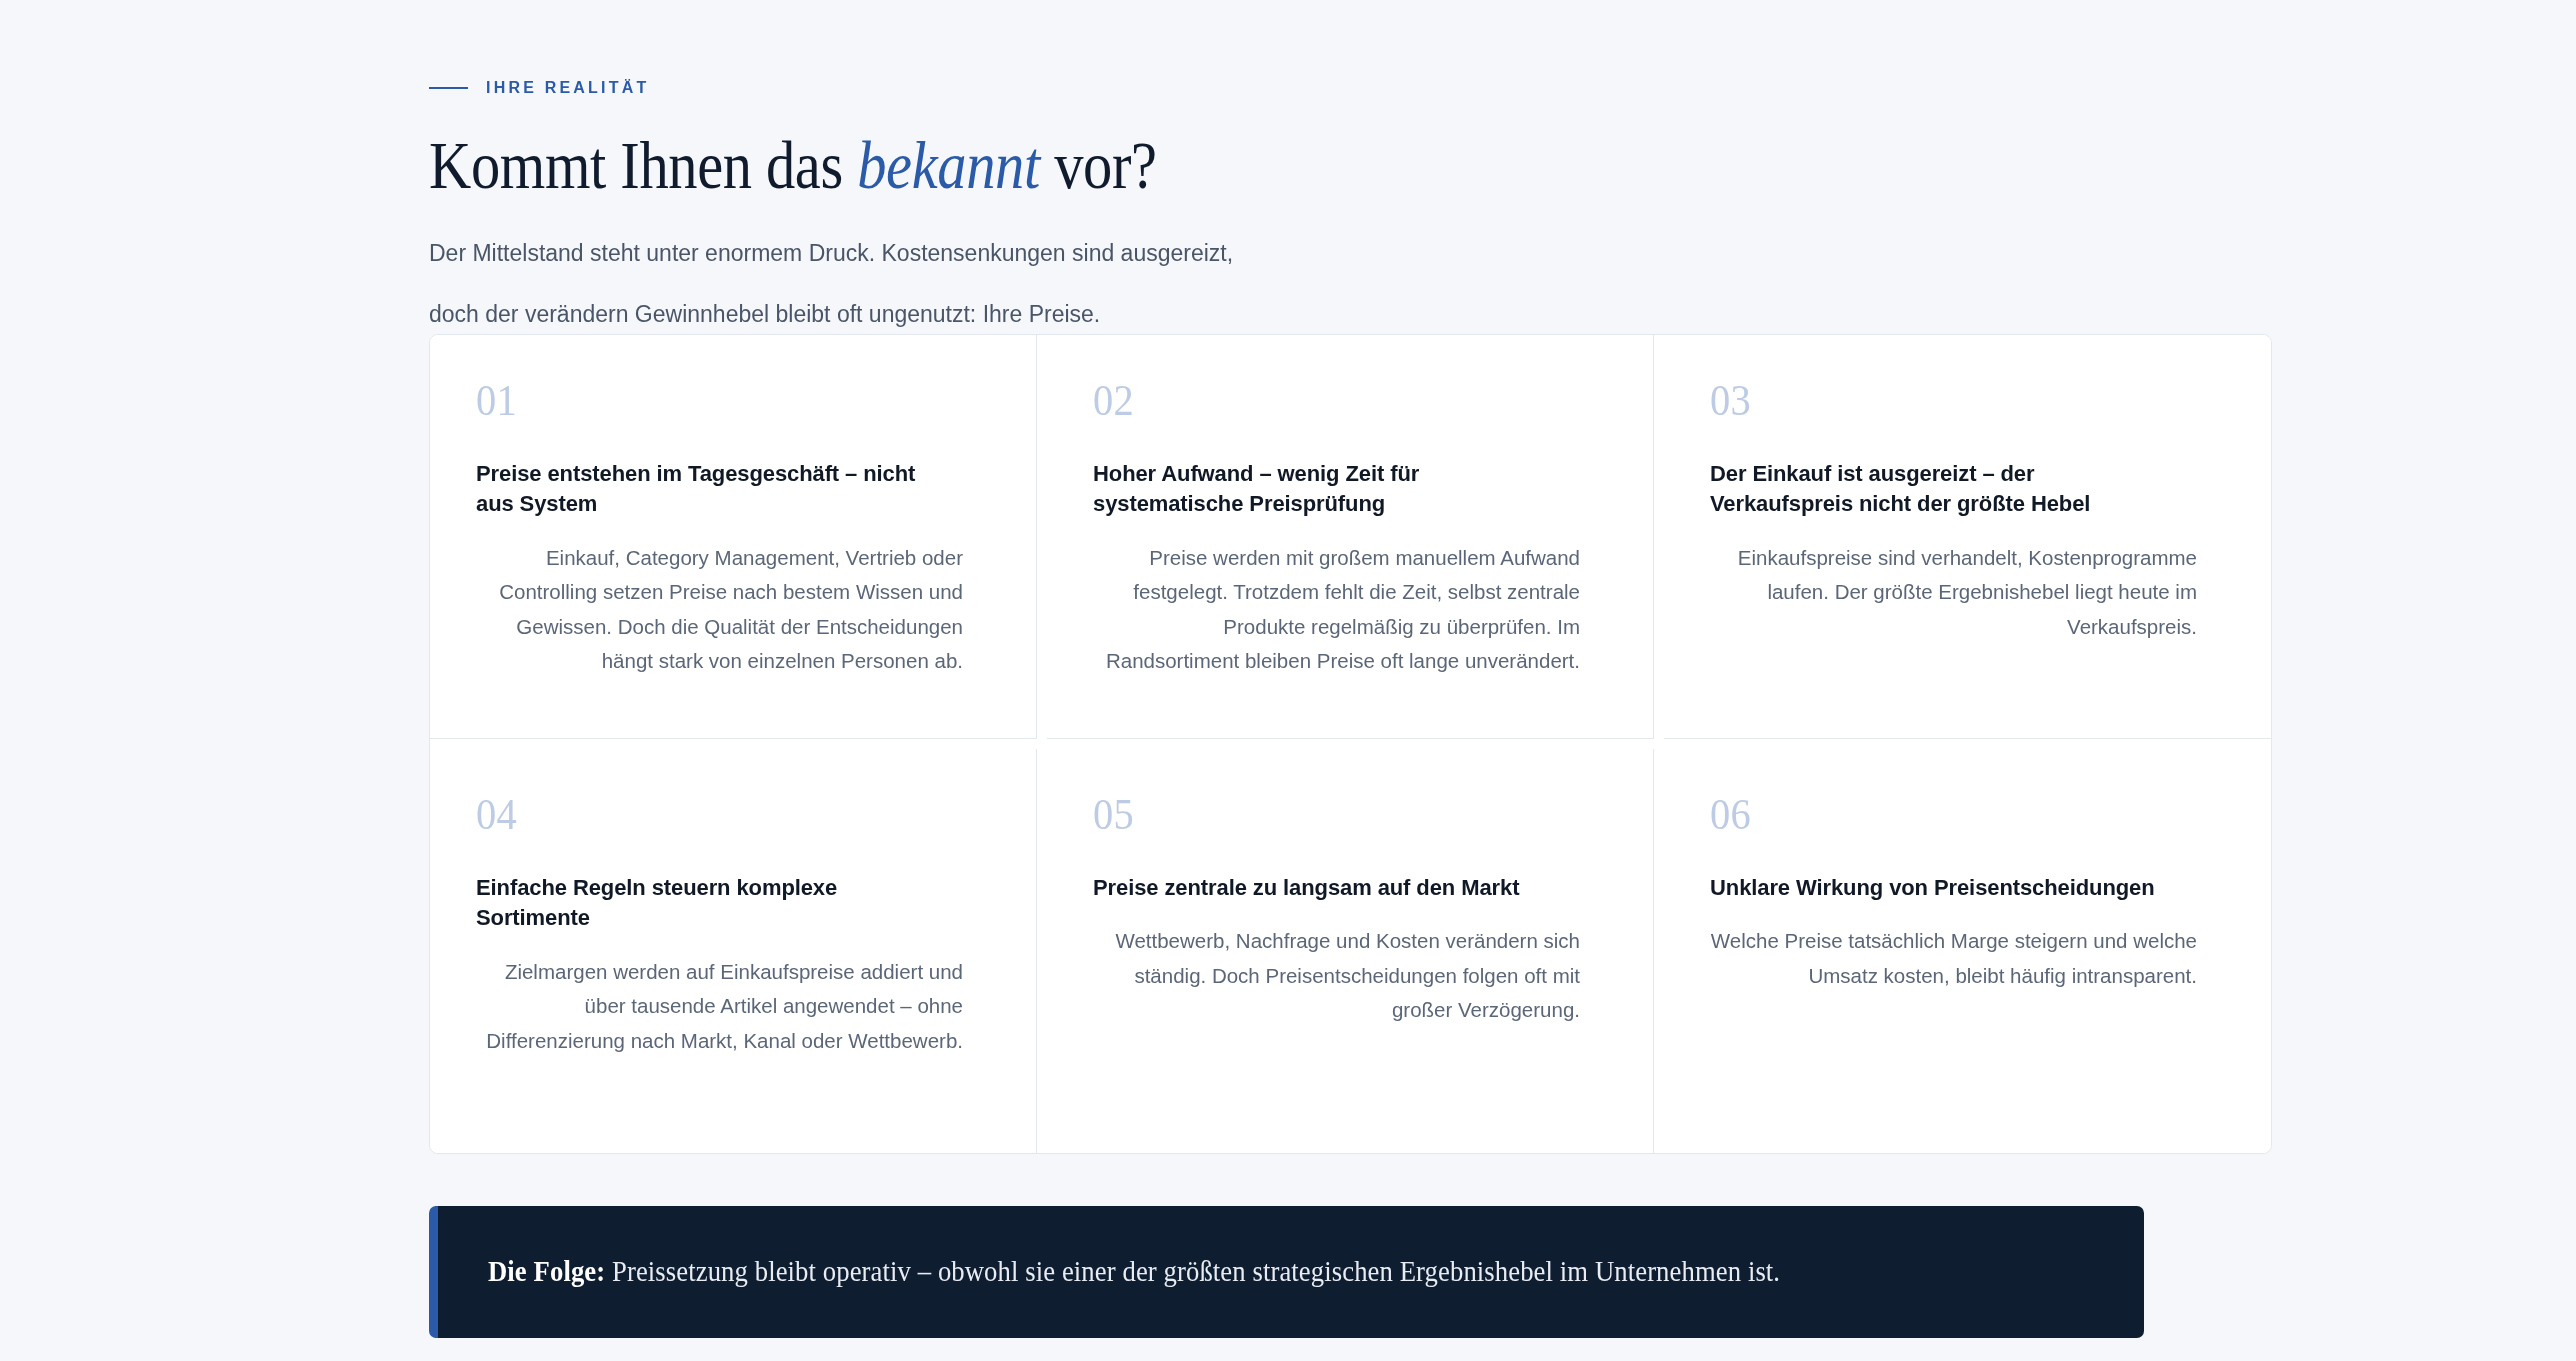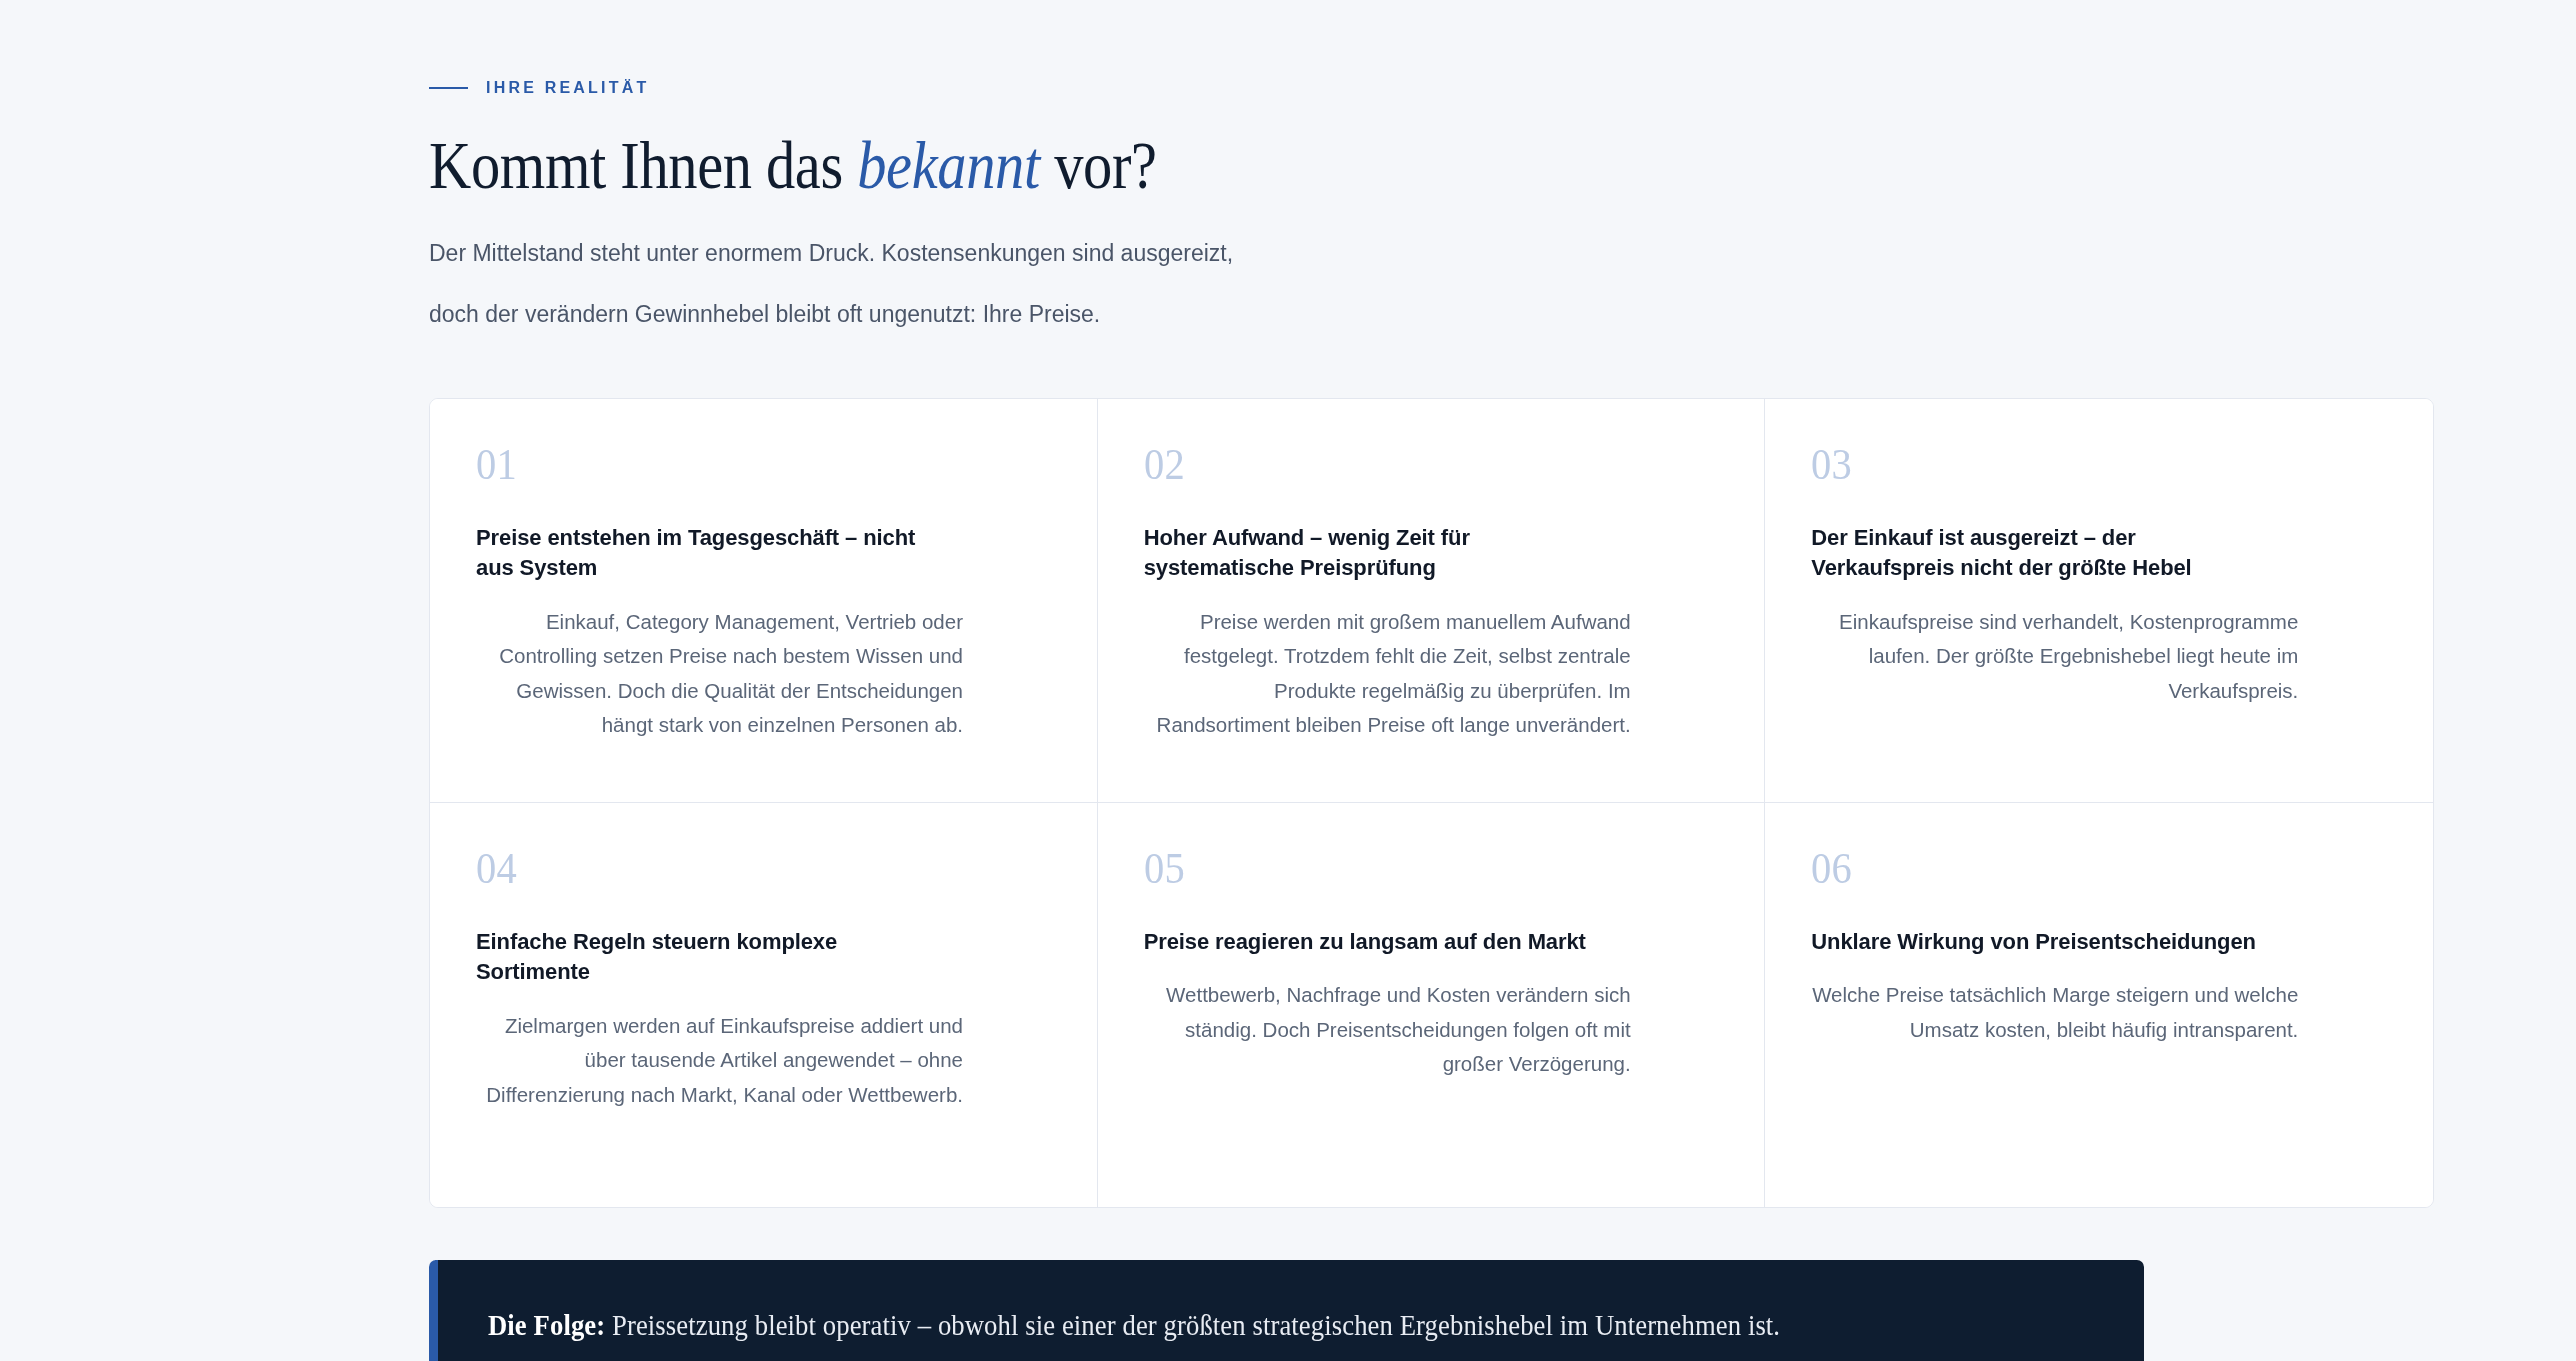--- a/index.html
+++ b/index.html
@@ -78,28 +78,28 @@
     font-size: 23px;
     line-height: 1.62;
     color: #4a5568;
     font-weight: 400;
     max-width: 983px;
   }
   .intro span { display: block; white-space: nowrap; margin-top: 24px; }
 
   
   .grid {
-    margin-top: 64px;
-    width: 2005px;
+    width: 1843px;
     background: #ffffff;
     border: 0.9px solid #e3e7ef;
     border-radius: 9px;
     display: grid;
     grid-template-columns: repeat(3, 1fr);
     overflow: hidden;
+    gap: 10px;
   }
   .card {
     padding: 43px 46px 48px 46px;
     border-right: 0.9px solid #e3e7ef;
     border-bottom: 0.9px solid #e3e7ef;
     background: #ffffff;
     min-height: 404px;
   }
   .card:nth-child(3n) { border-right: none; }
   .card:nth-child(n+4) { border-bottom: none; }
@@ -200,21 +200,21 @@
       </div>
 
       <div class="card">
         <div class="card-num">04</div>
         <div class="card-title">Einfache Regeln steuern komplexe Sortimente</div>
         <div class="card-body">Zielmargen werden auf Einkaufspreise addiert und über tausende Artikel angewendet – ohne Differenzierung nach Markt, Kanal oder Wettbewerb.</div>
       </div>
 
       <div class="card">
         <div class="card-num">05</div>
-        <div class="card-title">Preise reagieren zu langsam auf den Markt</div>
+        <div class="card-title">Preise zentrale zu langsam auf den Markt</div>
         <div class="card-body">Wettbewerb, Nachfrage und Kosten verändern sich ständig. Doch Preisentscheidungen folgen oft mit großer Verzögerung.</div>
       </div>
 
       <div class="card">
         <div class="card-num">06</div>
         <div class="card-title">Unklare Wirkung von Preisentscheidungen</div>
         <div class="card-body">Welche Preise tatsächlich Marge steigern und welche Umsatz kosten, bleibt häufig intransparent.</div>
       </div>
 
     </div>

